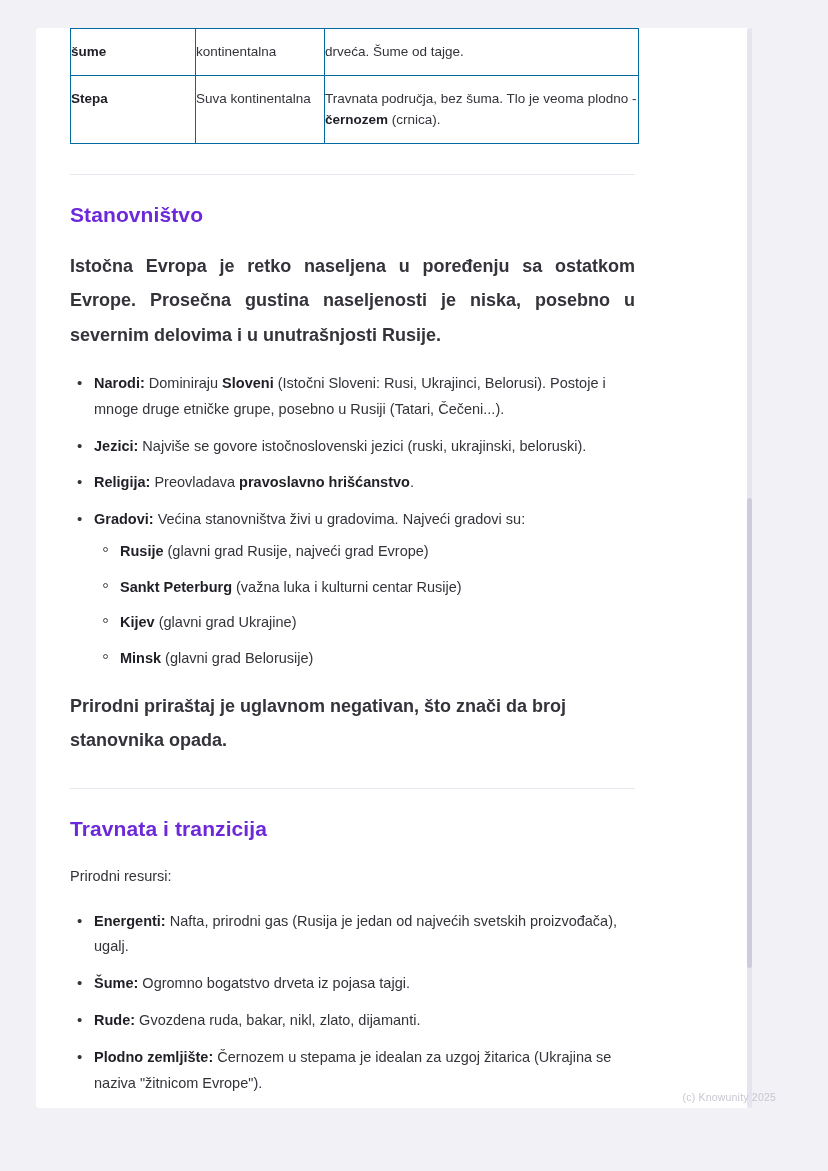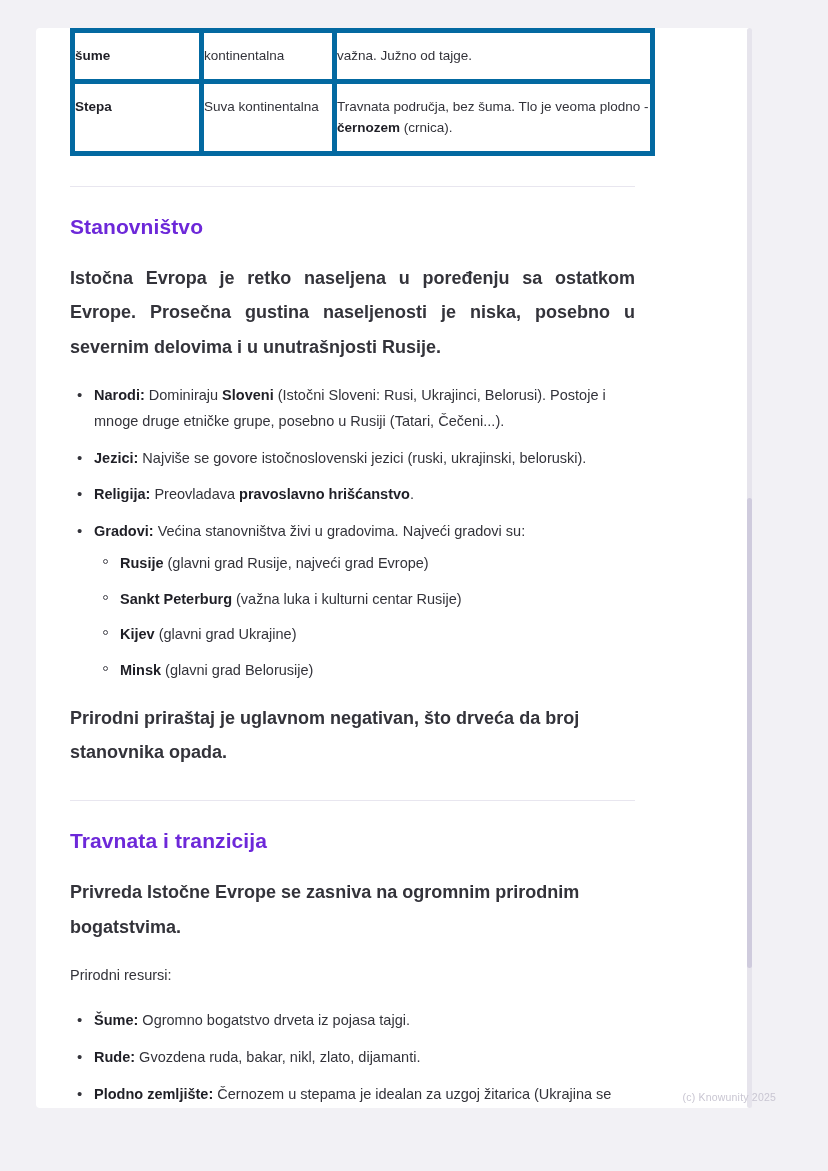--- a/index.html
+++ b/index.html
@@ -34,21 +34,21 @@
   }
 
   
   table.habitat {
     border-collapse: collapse;
     width: 565px;
     table-layout: fixed;
     font-size: 13.5px;
   }
   table.habitat td {
-    border: 5px solid #0369a1;
+    border: 1px solid #0369a1;
     padding: 13px 0;
     vertical-align: top;
     line-height: 1.5;
     color: #33333a;
   }
   table.habitat td.c0 { width: 124px; font-weight: bold; color: #1f1f26; }
   table.habitat td.c1 { width: 128px; }
   table.habitat td.c2 { width: 313px; }
   .row-top td { border-top: none; }
   .cellwrap { display: block; }
@@ -169,21 +169,21 @@
 <div class="page">
 
   <div class="sheet">
     <div class="content">
 
       <table class="habitat">
         <tbody>
           <tr class="row-top">
             <td class="c0">šume</td>
             <td class="c1">kontinentalna</td>
-            <td class="c2">važna. Južno od tajge.</td>
+            <td class="c2">drveća. Šume od tajge.</td>
           </tr>
           <tr>
             <td class="c0">Stepa</td>
             <td class="c1">Suva kontinentalna</td>
             <td class="c2">
                 <span class="cellwrap"><span>Travnata područja, bez šuma. Tlo je veoma plodno - </span><b>černozem</b><span> (crnica).</span></span>
               </td>
           </tr>
         </tbody>
       </table>
@@ -207,29 +207,31 @@
           <b>Gradovi:</b><span> Većina stanovništva živi u gradovima. Najveći gradovi su:</span>
           <ul class="sub">
             <li><b>Rusije</b><span> (glavni grad Rusije, najveći grad Evrope)</span></li>
             <li><b>Sankt Peterburg</b><span> (važna luka i kulturni centar Rusije)</span></li>
             <li><b>Kijev</b><span> (glavni grad Ukrajine)</span></li>
             <li><b>Minsk</b><span> (glavni grad Belorusije)</span></li>
           </ul>
         </li>
       </ul>
 
-      <p class="para nojust">Prirodni priraštaj je uglavnom negativan, što drveća da broj stanovnika opada.</p>
+      <p class="para nojust">Prirodni priraštaj je uglavnom negativan, što znači da broj stanovnika opada.</p>
 
       <hr class="sep">
 
       <h2 class="heading">Travnata i tranzicija</h2>
-      <p class="para nojust">Privreda Istočne Evrope se zasniva na ogromnim prirodnim bogatstvima.</p>
       <p class="lead">Prirodni resursi:</p>
 
       <ul class="bullets">
+        <li>
+          <b>Energenti:</b><span> Nafta, prirodni gas (Rusija je jedan od najvećih svetskih proizvođača), ugalj.</span>
+        </li>
         <li>
           <b>Šume:</b><span> Ogromno bogatstvo drveta iz pojasa tajgi.</span>
         </li>
         <li>
           <b>Rude:</b><span> Gvozdena ruda, bakar, nikl, zlato, dijamanti.</span>
         </li>
         <li>
           <b>Plodno zemljište:</b><span> Černozem u stepama je idealan za uzgoj žitarica (Ukrajina se naziva "žitnicom Evrope").</span>
         </li>
       </ul>

